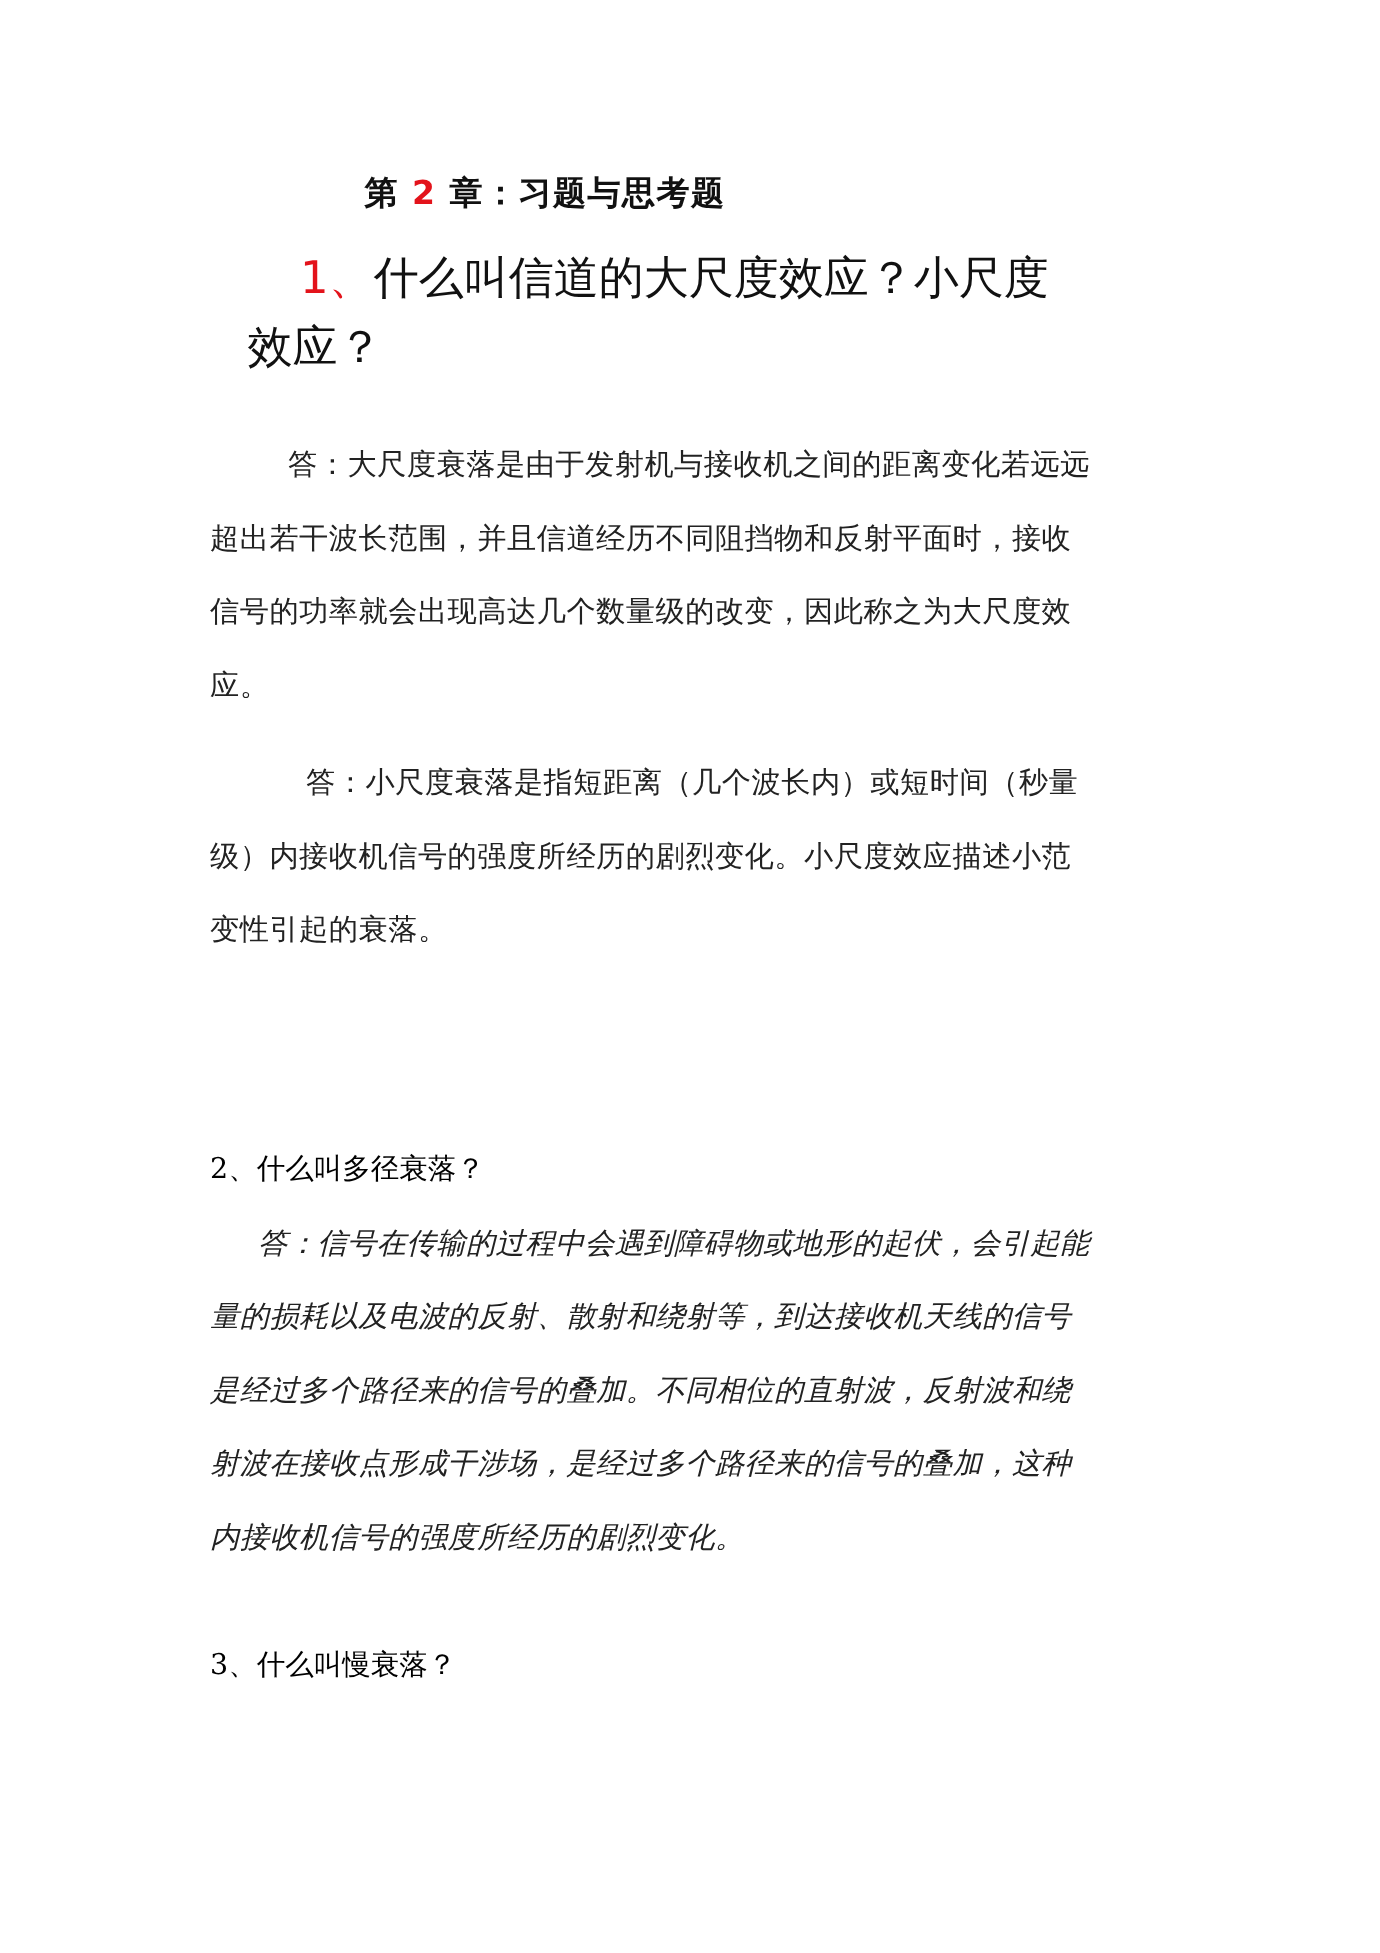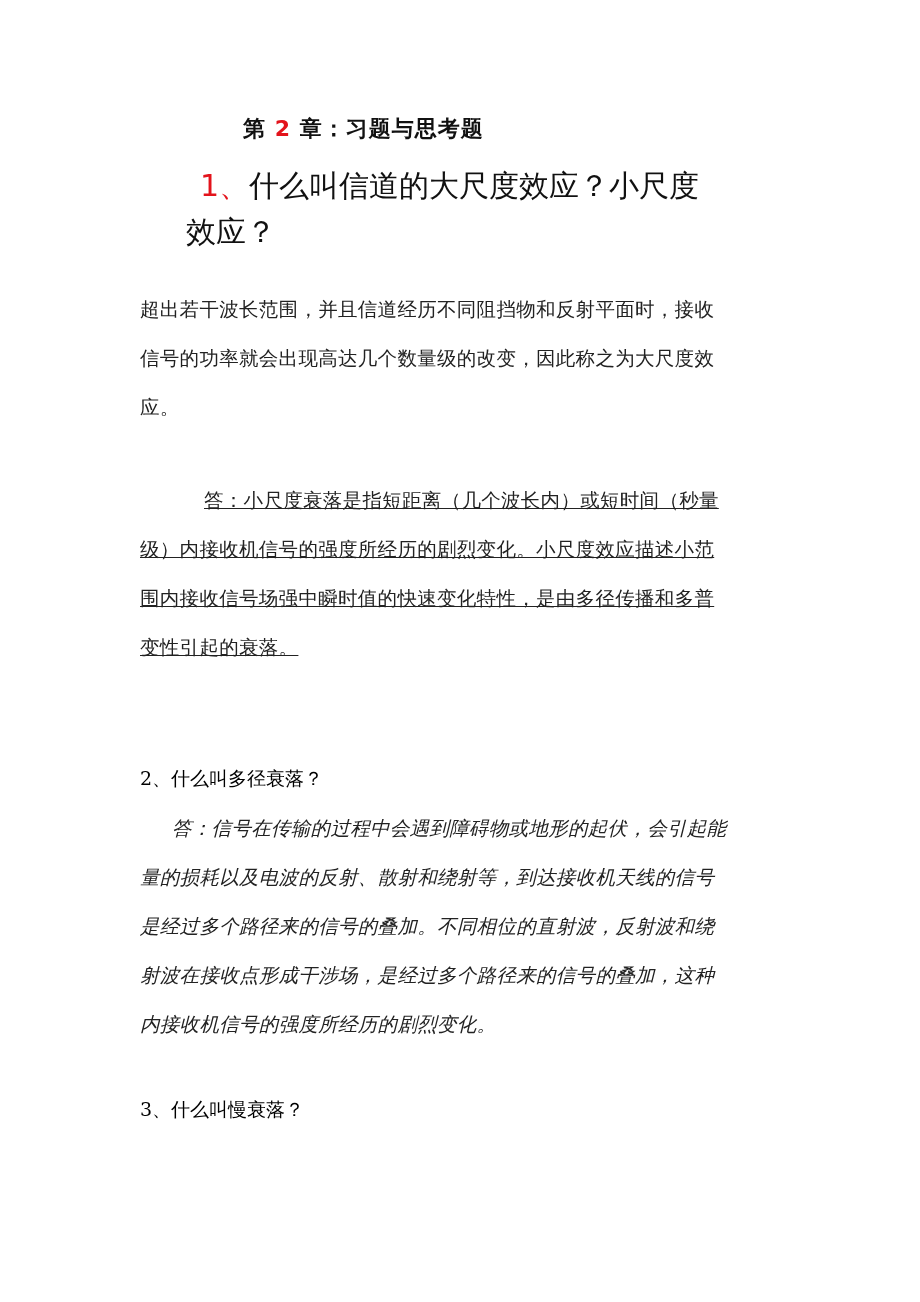--- a/index.html
+++ b/index.html
@@ -5,50 +5,50 @@
   html, body { margin: 0; padding: 0; background: #ffffff; }
   body { width: 920px; height: 1302px; position: relative; overflow: hidden;
          font-family: "DejaVu Serif", "Liberation Serif", serif; color: #1a1a1a; }
   .page-title { position: absolute; left: 243px; top: 114px; font-size: 22px;
                 font-family: "DejaVu Sans", "Liberation Sans", sans-serif; font-weight: bold;
                 letter-spacing: 1px; white-space: nowrap; color: #111; }
   .red { color: #e3131b; }
   .q1 { position: absolute; left: 165px; top: 163px; width: 620px; font-size: 30px;
         font-family: "DejaVu Sans", "Liberation Sans", sans-serif; line-height: 46px; color: #111; }
   .q1 .line1 { display: block; padding-left: 35px; white-space: nowrap; }
-  .q1 .line2 { display: block; white-space: nowrap; margin-left: 21px; }
+  .q1 .line2 { display: block; white-space: nowrap; }
   .para { position: absolute; left: 140px; width: 645px; font-size: 19.5px;
           line-height: 49px; letter-spacing: 0.3px; color: #222; }
   .para span { display: block; white-space: nowrap; }
   .qh { position: absolute; left: 140px; font-size: 19px; color: #000000; white-space: nowrap; }
 </style>
 </head>
 <body>
 
 <div class="page-title">
   <span>第</span>
   <span class="red">2</span>
   <span>章：习题与思考题</span>
 </div>
 
 <div class="q1">
   <span class="line1"><span class="red">1、</span><span>什么叫信道的大尺度效应？小尺度</span></span>
   <span class="line2">效应？</span>
 </div>
 
 <div class="para" style="top:285px;">
+  <span style="padding-left:52px;">答：大尺度衰落是由于发射机与接收机之间的距离变化若远远</span>
   <span>超出若干波长范围，并且信道经历不同阻挡物和反射平面时，接收</span>
   <span>信号的功率就会出现高达几个数量级的改变，因此称之为大尺度效</span>
   <span>应。</span>
 </div>
 
-<div class="para" style="top:476px;text-decoration:underline;">
+<div class="para" style="top:497px;">
   <span style="padding-left:64px;">答：小尺度衰落是指短距离（几个波长内）或短时间（秒量</span>
   <span>级）内接收机信号的强度所经历的剧烈变化。小尺度效应描述小范</span>
-  <span>围内接收信号场强中瞬时值的快速变化特性，是由多径传播和多普</span>
   <span>变性引起的衰落。</span>
 </div>
 
 <div class="qh" style="top:766px;">2、什么叫多径衰落？</div>
 
 <div class="para" style="top:804px;font-style:italic;">
   <span style="padding-left:32px;">答：信号在传输的过程中会遇到障碍物或地形的起伏，会引起能</span>
   <span>量的损耗以及电波的反射、散射和绕射等，到达接收机天线的信号</span>
   <span>是经过多个路径来的信号的叠加。不同相位的直射波，反射波和绕</span>
   <span>射波在接收点形成干涉场，是经过多个路径来的信号的叠加，这种</span>

